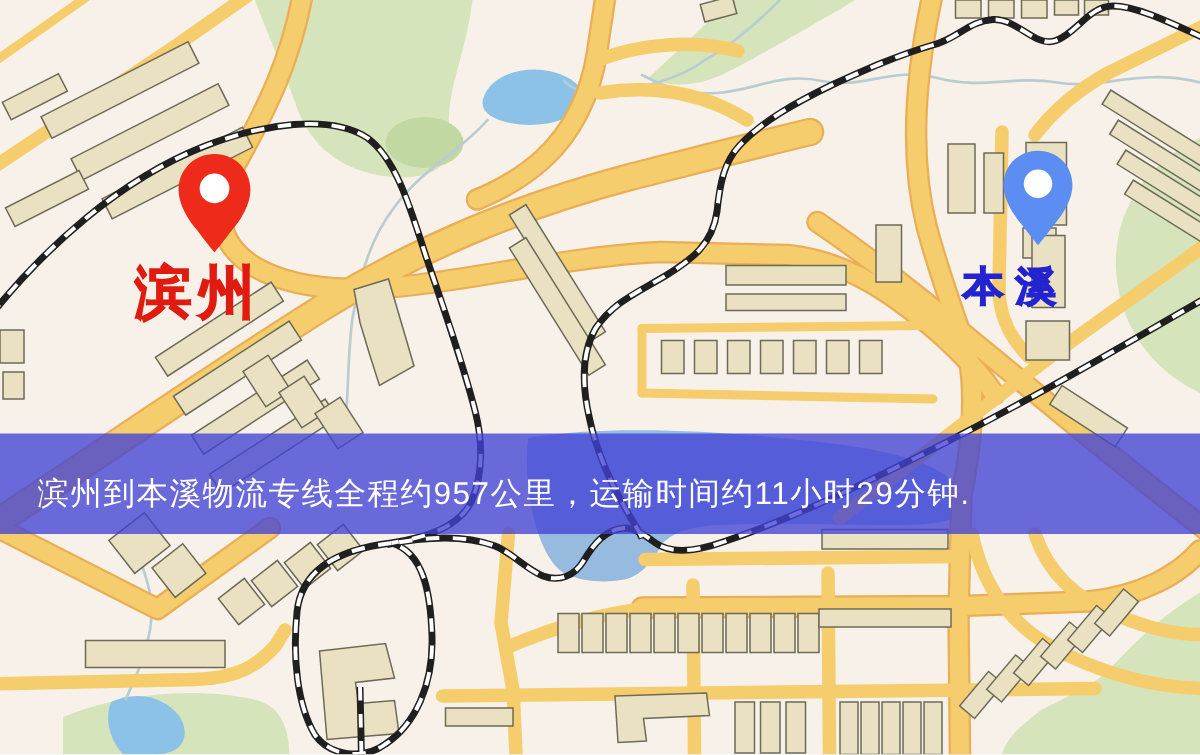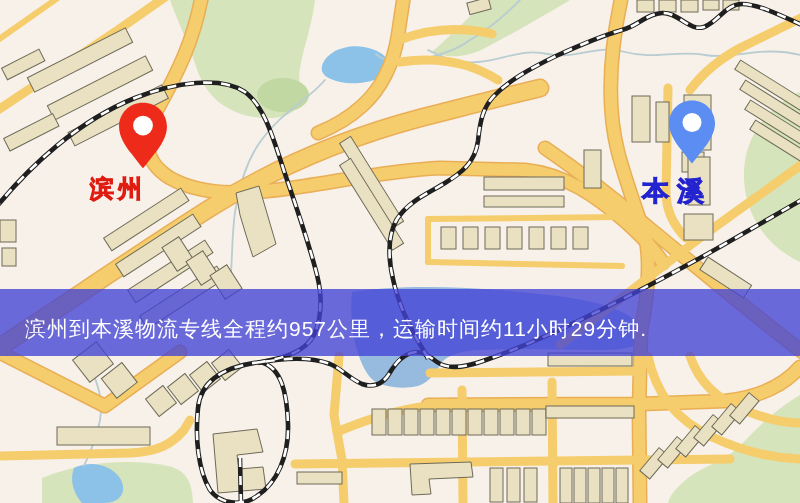--- a/index.html
+++ b/index.html
@@ -33,21 +33,21 @@
   
   .pin{position:absolute;}
   .pin svg{position:static;display:block;width:100%;height:100%;}
   #origin-pin{left:118px;top:101px;width:50px;height:70px;}
   #destination-pin{left:668px;top:99px;width:48px;height:67px;}
   
   .city-label{
     position:absolute;font-family:"Liberation Serif",serif;font-weight:700;
     -webkit-text-stroke:1px currentColor;white-space:nowrap;line-height:1;
   }
-  #origin-label{left:90px;top:177px;font-size:24px;letter-spacing:4px;}
+  #origin-label{left:90px;top:177px;font-size:38px;letter-spacing:4px;}
   #destination-label{left:642px;top:178px;font-size:27px;letter-spacing:8px;}
 </style>
 </head>
 <body>
 
 <div id="map-root" style="--bg: #f7f1e9; --road: #f5cd6d; --casing: #e9ae56; --park: #d5e4ba; --park-dark: #c2d8a2; --water: #8cc2e8; --lake: #97badf; --bldg: #e9e1c2; --bldg-line: #6e6a58; --rail: #1f1f1f; --rail-dash: #ffffff; --stream: #b9ccd2;">
 
   <svg width="800" height="503" viewBox="0 0 800 503">
     <defs>
       <g id="roads-xl">

